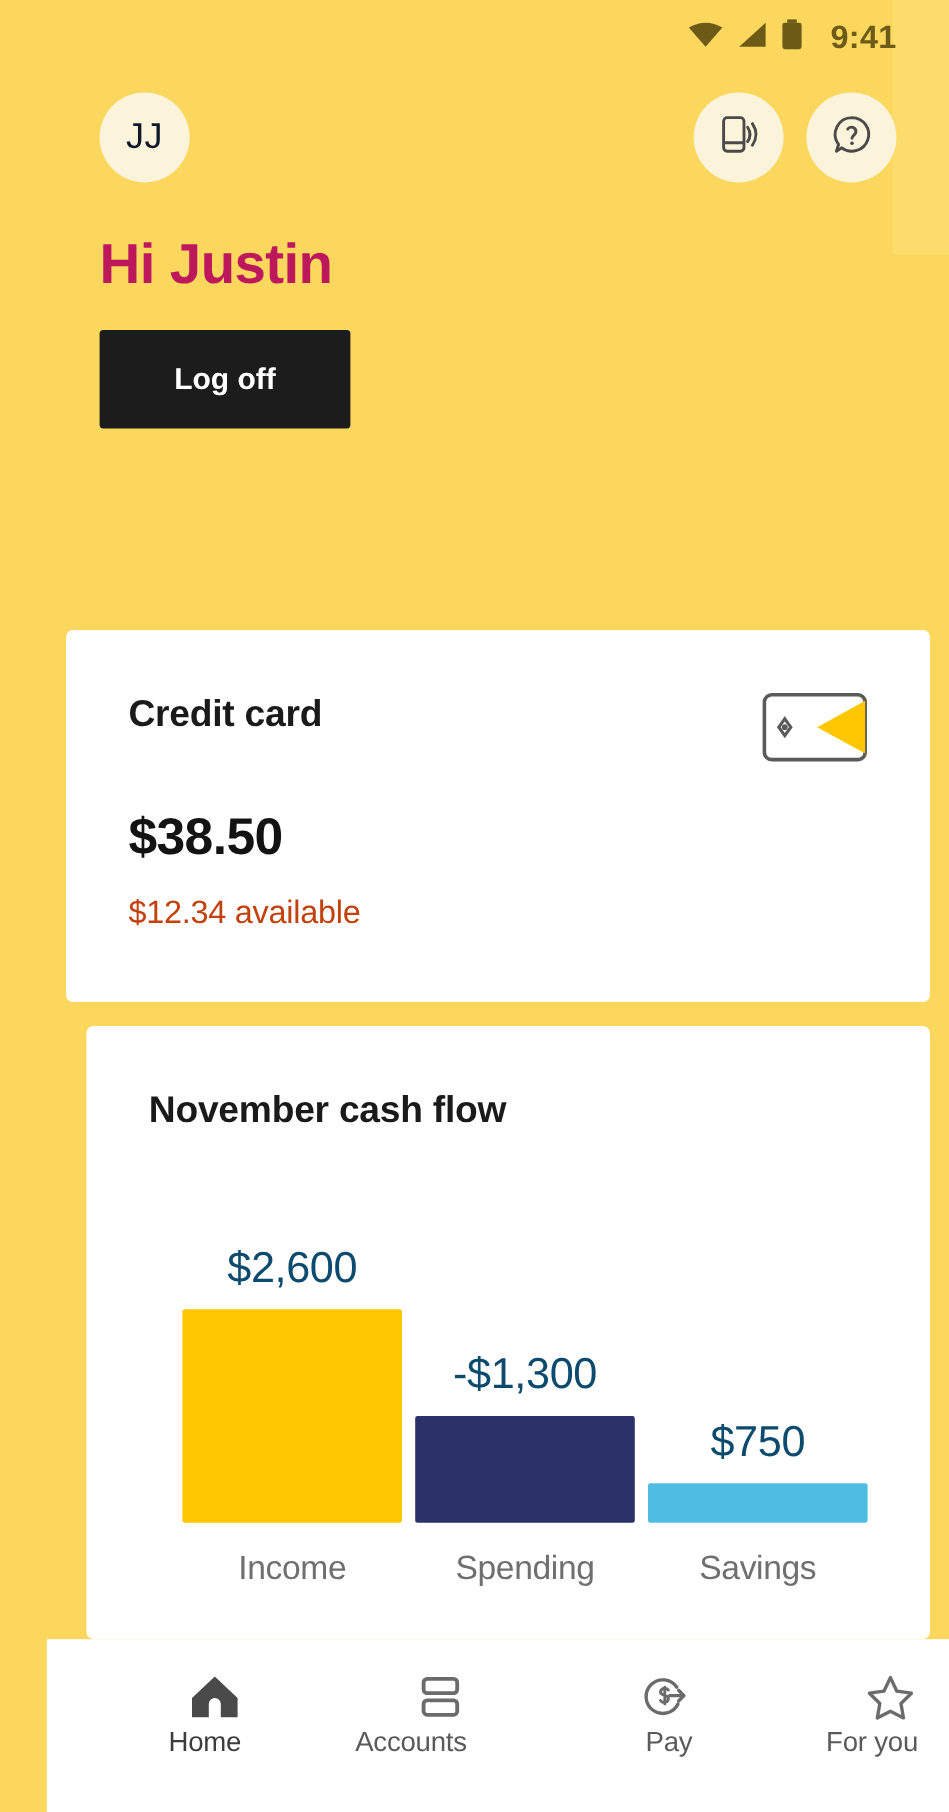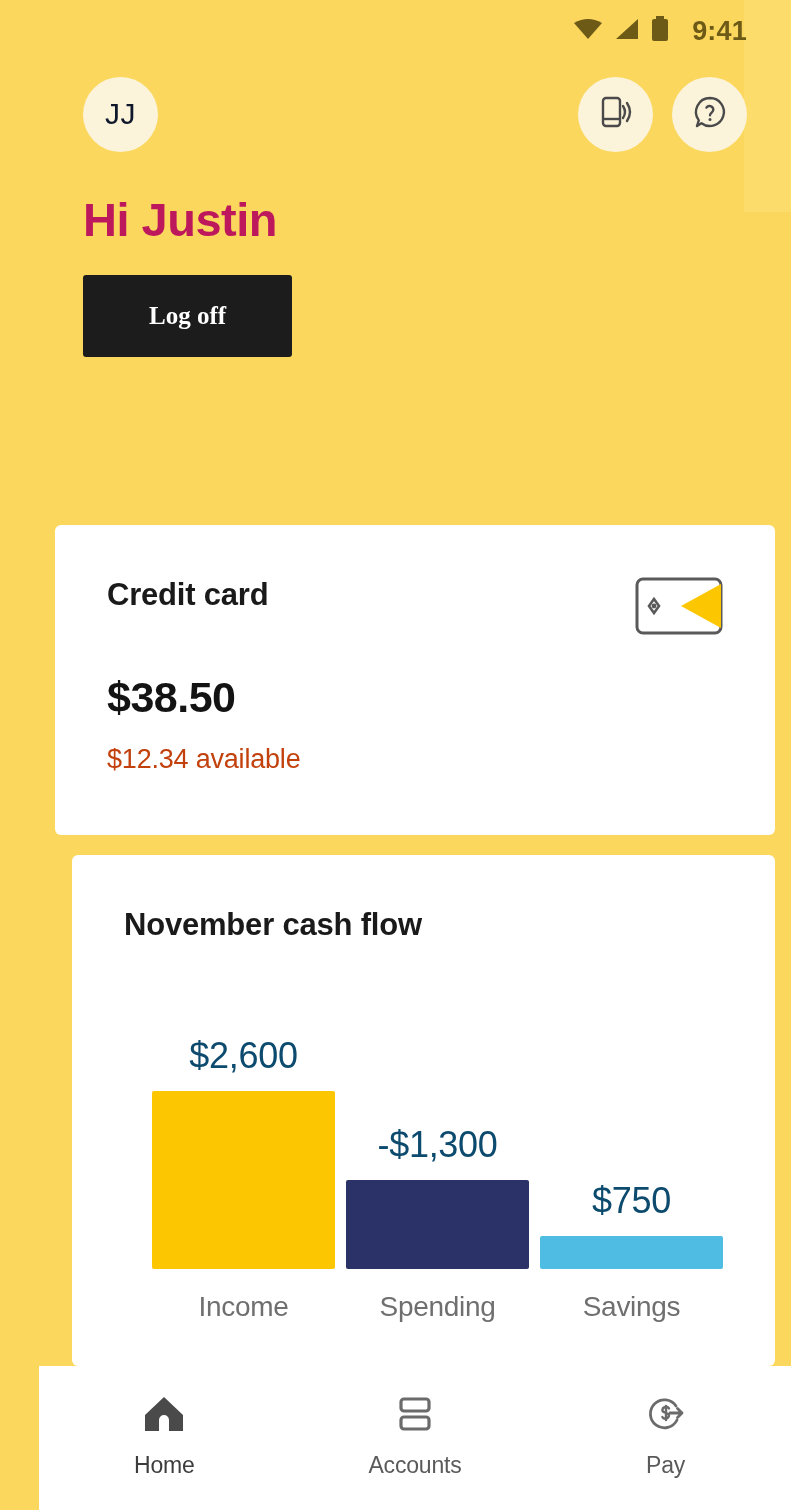--- a/index.html
+++ b/index.html
@@ -66,21 +66,21 @@
   .greeting {
     font-size:47px; font-weight:700; color:#be185d;
     letter-spacing:-0.5px;
     margin-top:26px;
   }
   .logoff-btn {
     margin-top:28px;
     width:209px; height:82px;
     background:#1C1C1C; border:none; border-radius:3px;
     color:#FFFFFF; font-size:25px; font-weight:700;
-    font-family:Liberation Serif, serif;
+    font-family:Liberation Sans, sans-serif;
     cursor:pointer;
     display:flex; align-items:center; justify-content:center;
   }
 
   
   .content {
     flex:1 1 auto;
     position:relative; z-index:3;
     padding:0 16px;
     display:flex; flex-direction:column;
@@ -145,22 +145,22 @@
 
   
   .bottomnav {
     flex:0 0 144px;
     background:#FFFFFF;
     display:flex; align-items:flex-start; justify-content:space-around;
     padding-top:24px;
     position:relative; z-index:4;
   }
   .nav-item {
-    display:flex; flex-direction:column; align-items:center;
-    gap:14px; cursor:pointer; width:136px;
+    display:flex; flex-direction:column; align-items:flex-end;
+    cursor:pointer; width:136px;
   }
   .nav-label {
     font-size:23px; color:#5A5A5A; letter-spacing:-0.2px;
   }
   .nav-item.active .nav-label { color:#3C3C3C; font-weight:400; }
   .nav-icon { height:48px; display:flex; align-items:center; justify-content:center; }
 </style>
 </head>
 <body>
 
@@ -291,16 +291,24 @@
         <svg width="46" height="42" viewBox="0 0 46 42" fill="none" stroke="#6B6B6B" stroke-width="2.8">
           <path d="M33 13 A14 14 0 1 0 34 27" stroke-linecap="round"></path>
           <path d="M27 20 L39 20 M34.5 15.5 L39 20 L34.5 24.5" stroke-linecap="round" stroke-linejoin="round"></path>
           <path d="M23 13 L23 27 M26 15.4 a3.6 3.6 0 0 0 -6.6 1.9 c0 3.2 6.6 1.8 6.6 5 a3.6 3.6 0 0 1 -6.6 1.8" stroke-linecap="round" stroke-width="2.4"></path>
         </svg>
       </span>
       <span class="nav-label">Pay</span>
     </div>
 
 
+    <div class="nav-item">
+      <span class="nav-icon">
+        <svg width="46" height="42" viewBox="0 0 46 42" fill="none" stroke="#6B6B6B" stroke-width="2.8">
+          <path d="M23 5 L28.4 16.3 L40.5 18 L31.8 26.6 L33.9 38.6 L23 33 L12.1 38.6 L14.2 26.6 L5.5 18 L17.6 16.3 Z" stroke-linejoin="round"></path>
+        </svg>
+      </span>
+      <span class="nav-label">For you</span>
+    </div>
 
   </div>
 
 </div>
 
 </body></html>

